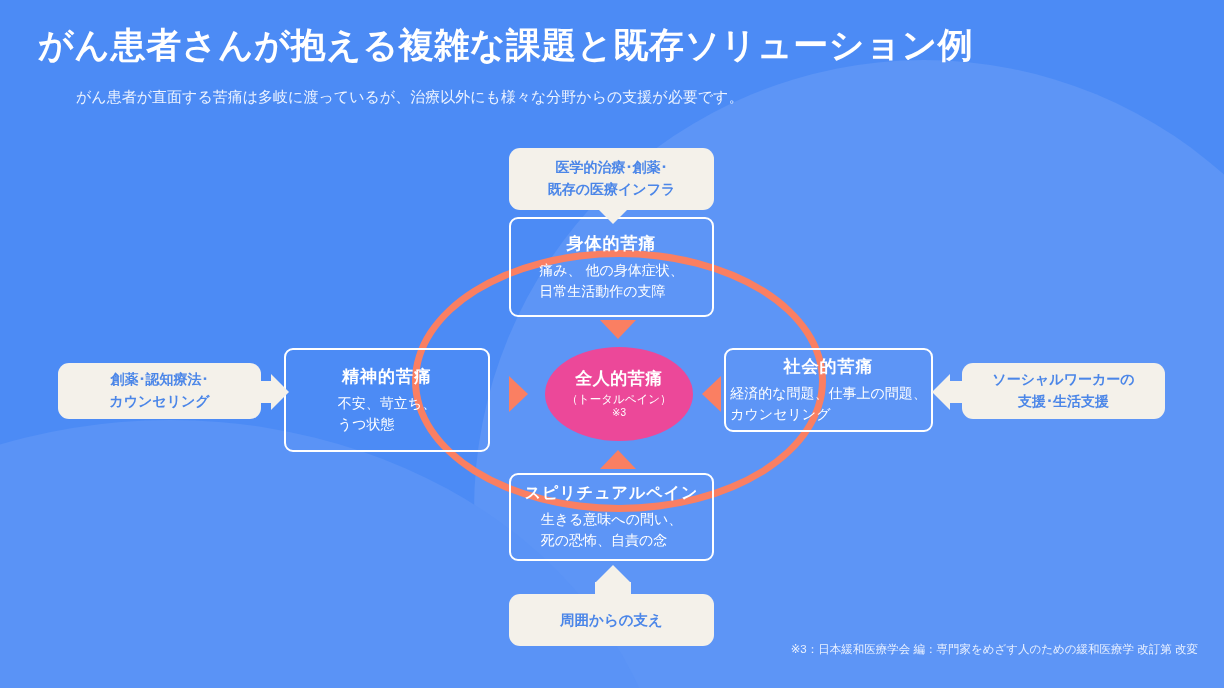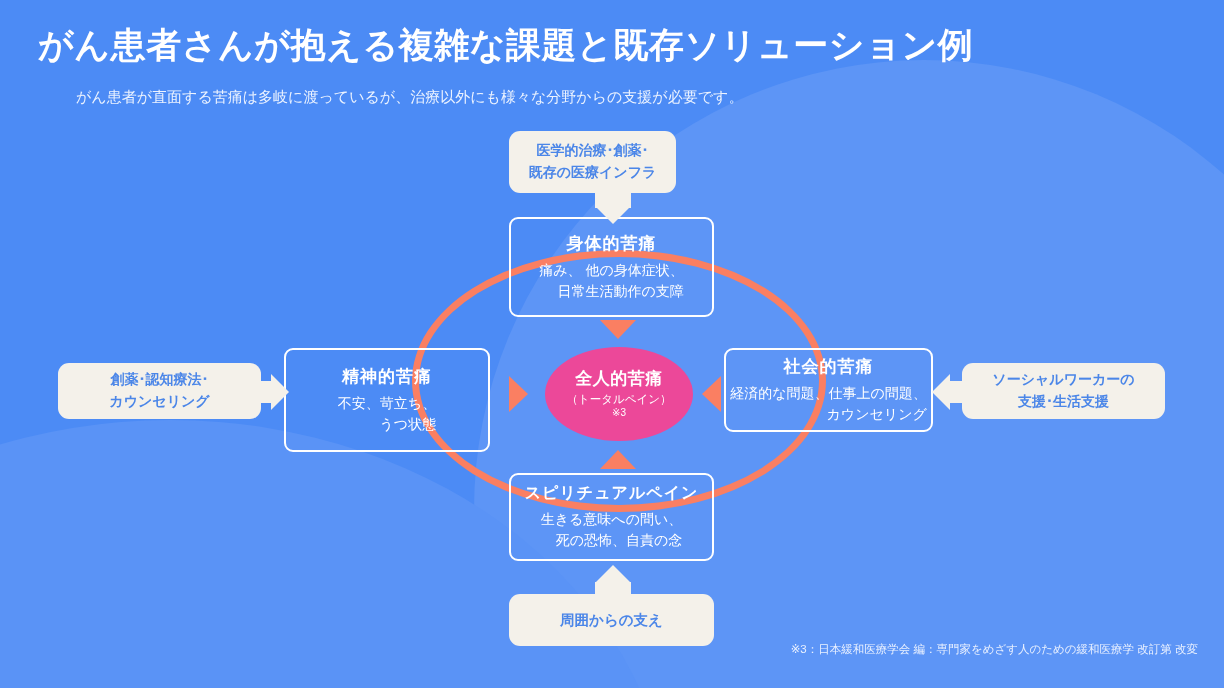--- a/index.html
+++ b/index.html
@@ -74,21 +74,21 @@
   #tri-right{
     left:702px;top:376px;
     border-top:18px solid transparent;border-bottom:18px solid transparent;
     border-right:19px solid #fa7f62;
   }
 
   
   .pain-box{
     position:absolute;
     border:2px solid #ffffff;border-radius:9px;
-    color:#ffffff;text-align:right;
+    color:#ffffff;text-align:left;
     display:flex;flex-direction:column;align-items:center;justify-content:center;
     box-sizing:border-box;
     background:transparent;
   }
   .pain-box .pb-title{font-size:17px;font-weight:bold;letter-spacing:1px;margin-bottom:5px;}
   .pain-box .pb-desc{font-size:14px;line-height:1.5;white-space:pre-line;}
 
   #pain-physical{left:509px;top:217px;width:205px;height:100px;}
   #pain-mental{left:284px;top:348px;width:206px;height:104px;}
   #pain-social{left:724px;top:348px;width:209px;height:84px;}
@@ -98,21 +98,21 @@
   
   .sol-box{
     position:absolute;
     background:#f4f1ea;border-radius:11px;
     color:#4b86e8;text-align:center;
     display:flex;align-items:center;justify-content:center;
     box-sizing:border-box;
   }
   .sol-box .sb-text{font-size:14px;line-height:1.55;font-weight:bold;white-space:pre-line;}
 
-  #sol-top{left:509px;top:131px;width:167px;height:62px;}
+  #sol-top{left:509px;top:148px;width:205px;height:62px;}
   #sol-left{left:58px;top:363px;width:203px;height:56px;}
   #sol-right{left:962px;top:363px;width:203px;height:56px;}
   #sol-bottom{left:509px;top:594px;width:205px;height:52px;}
   #sol-bottom .sb-text{font-size:14.5px;}
 
   
   .arrow-cream{position:absolute;}
   
   #arrow-top-stem{left:595px;top:193px;width:36px;height:15px;background:#f4f1ea;}
   #arrow-top-head{

